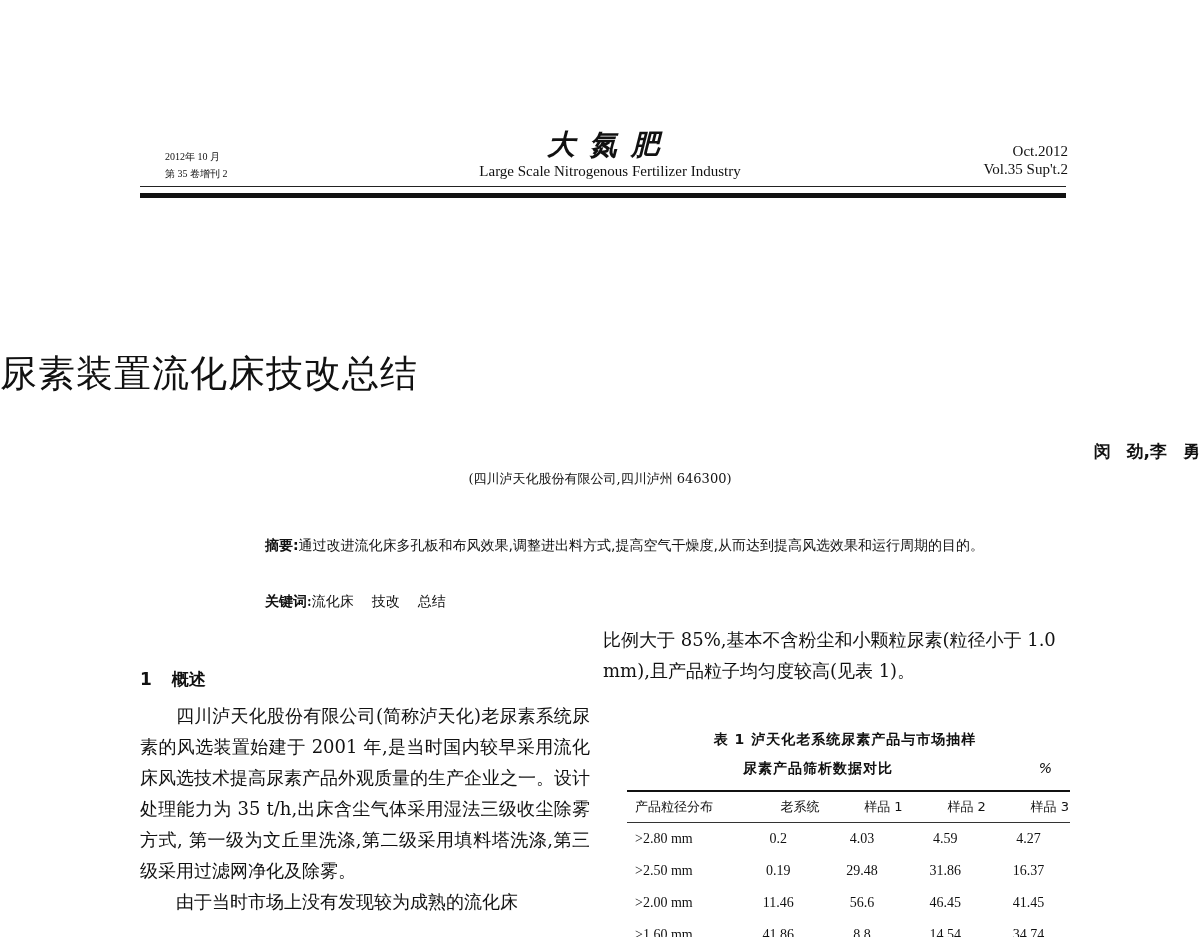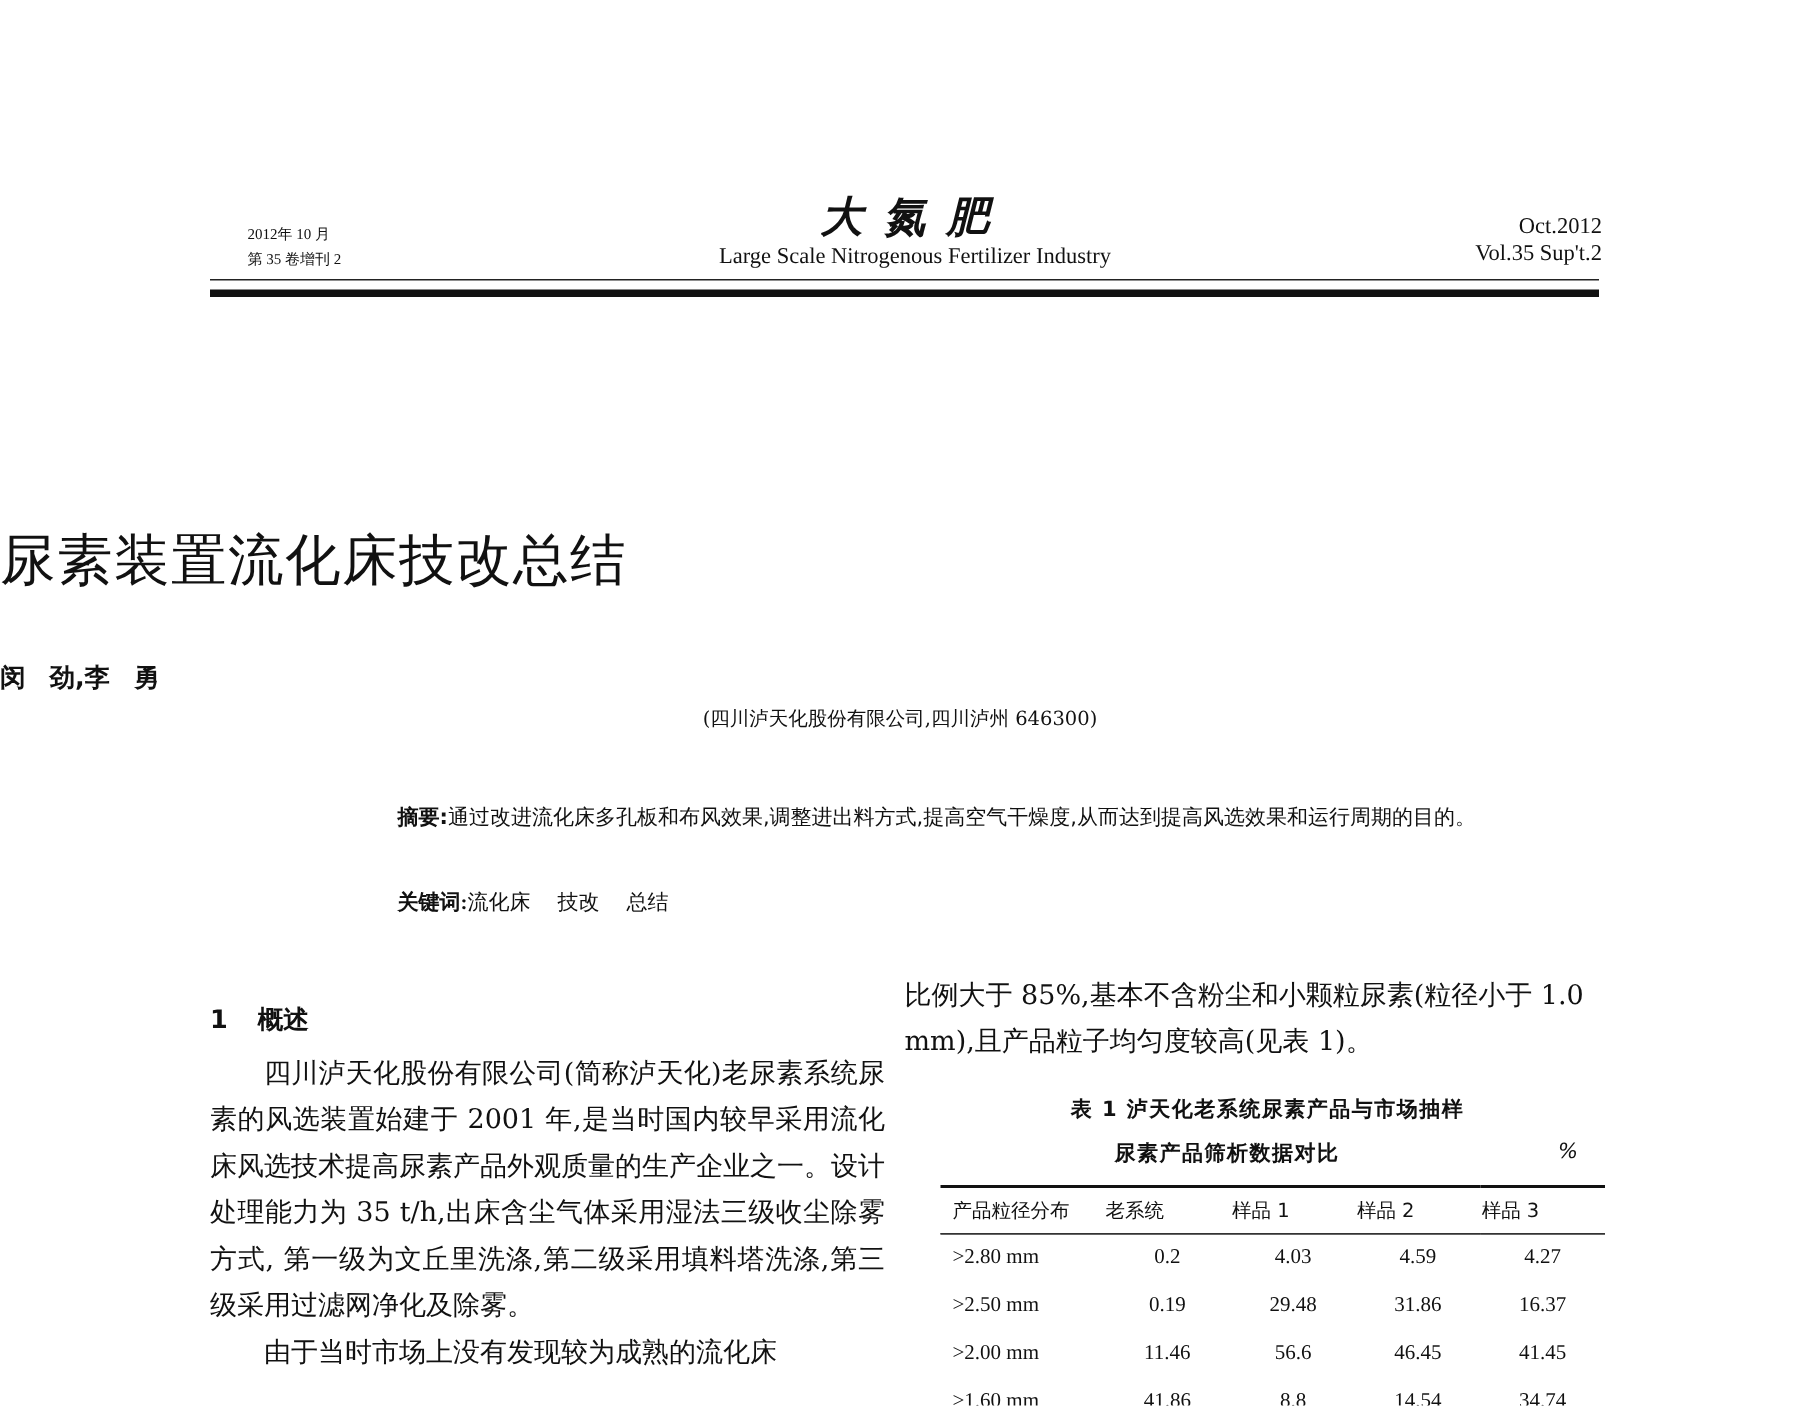--- a/index.html
+++ b/index.html
@@ -10,44 +10,44 @@
   .hdr-left { left: 165px; top: 148px; font-size: 10px; line-height: 17px; font-family: "Liberation Serif", "DejaVu Serif", serif; }
   .hdr-right { right: 132px; top: 142px; font-size: 15px; line-height: 18px; text-align: right; font-family: "Liberation Serif", "DejaVu Serif", serif; }
   .hdr-center { left: 420px; width: 380px; top: 128px; text-align: center; }
   .journal-cn { font-size: 28px; font-weight: bold; letter-spacing: 14px; line-height: 34px; font-family: "DejaVu Serif", serif; font-style: italic; }
   .journal-en { font-size: 15px; line-height: 18px; font-family: "Liberation Serif", "DejaVu Serif", serif; }
   .rule-thin { left: 140px; width: 926px; top: 186px; height: 1px; background: #222; }
   .rule-thick { left: 140px; width: 926px; top: 193px; height: 5px; background: #111; }
 
   
   .title { left: 0; width: 1200px; top: 350px; text-align: left; font-size: 37px; line-height: 48px; font-family: "DejaVu Sans", sans-serif; letter-spacing: 1px; }
-  .authors { left: 0; width: 1200px; top: 440px; text-align: left; font-size: 17px; font-weight: bold; font-family: "DejaVu Sans", sans-serif; word-spacing: 10px; }
+  .authors { left: 0; width: 1200px; top: 440px; text-align: right; font-size: 17px; font-weight: bold; font-family: "DejaVu Sans", sans-serif; word-spacing: 10px; }
   .affil { left: 0; width: 1200px; top: 470px; text-align: center; font-size: 13px; font-family: "DejaVu Serif", serif; }
 
   
   .abstract { left: 175px; width: 855px; top: 529px; font-size: 14px; line-height: 33px; font-family: "DejaVu Sans", sans-serif; text-indent: 45px; }
   .abstract .lbl, .keywords .lbl { font-weight: bold; margin-left: 45px; }
   .keywords { left: 220px; top: 593px; font-size: 14px; font-family: Liberation Serif, serif; }
   .kw { margin-right: 18px; }
 
   
   .sec-head { left: 140px; top: 668px; font-size: 17px; font-weight: bold; font-family: "DejaVu Sans", sans-serif; }
   .sec-num { margin-right: 20px; }
   .col-left { left: 140px; width: 450px; top: 700px; font-size: 18px; line-height: 31px; font-family: "DejaVu Serif", serif; text-align: justify; }
   .col-left p { margin: 0; text-indent: 2em; }
 
   
-  .col-right { left: 603px; width: 470px; top: 648px; font-size: 18px; line-height: 31px; font-family: "DejaVu Serif", serif; }
+  .col-right { left: 603px; width: 470px; top: 624px; font-size: 18px; line-height: 31px; font-family: "DejaVu Serif", serif; }
   .tbl-cap1 { left: 620px; width: 450px; top: 731px; font-size: 14px; font-weight: bold; font-family: "DejaVu Sans", sans-serif; text-align: center; letter-spacing: 1px; }
   .tbl-cap2 { left: 620px; width: 450px; top: 760px; font-size: 14px; font-weight: bold; font-family: "DejaVu Sans", sans-serif; }
   .tbl-cap2 .c { position: absolute; left: 123px; letter-spacing: 1px; }
   .tbl-cap2 .u { position: absolute; right: 18px; font-weight: normal; font-style: italic; }
 
   table.data { position: absolute; left: 627px; top: 790px; width: 443px; border-collapse: collapse; font-size: 14px; font-family: "Liberation Serif", "DejaVu Serif", serif; }
-  table.data th { font-weight: normal; font-family: "DejaVu Sans", sans-serif; font-size: 13px; height: 28px; border-top: 2px solid #111; border-bottom: 1px solid #333; text-align: left; }
+  table.data th { font-weight: normal; font-family: "DejaVu Sans", sans-serif; font-size: 13px; height: 28px; border-top: 2px solid #111; border-bottom: 1px solid #333; text-align: right; }
   table.data th:first-child, table.data td:first-child { text-align: left; padding-left: 8px; width: 100px; }
   table.data td { height: 30px; text-align: center; }
 </style>
 </head>
 <body>
 
 <div class="abs hdr-left">
   <div>2012年 10 月</div>
   <div>第 35 卷增刊 2</div>
 </div>

